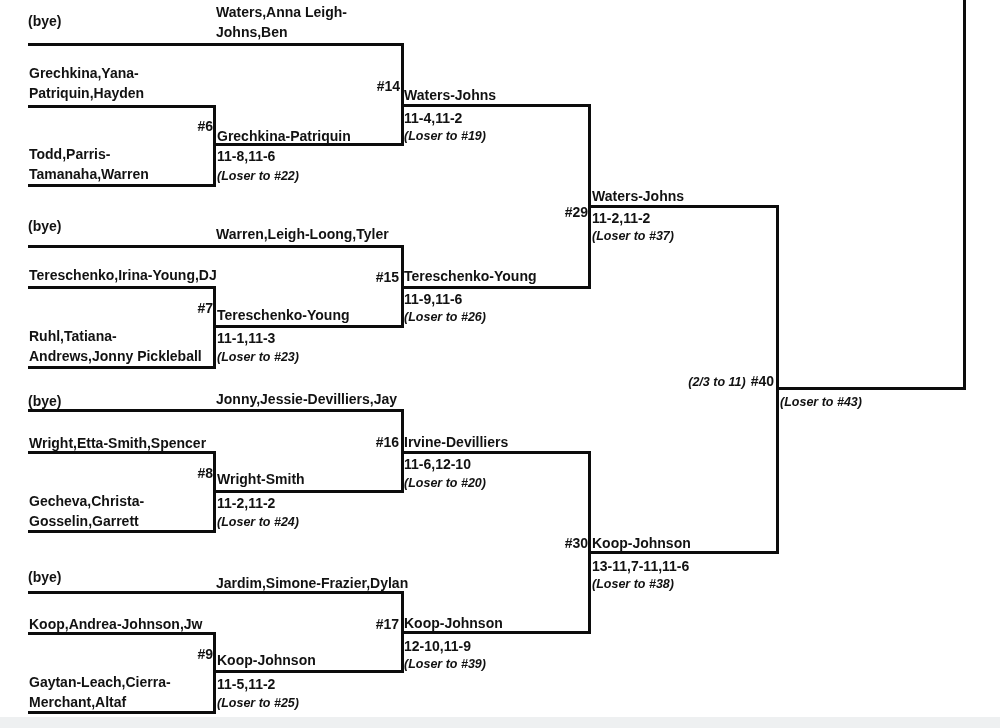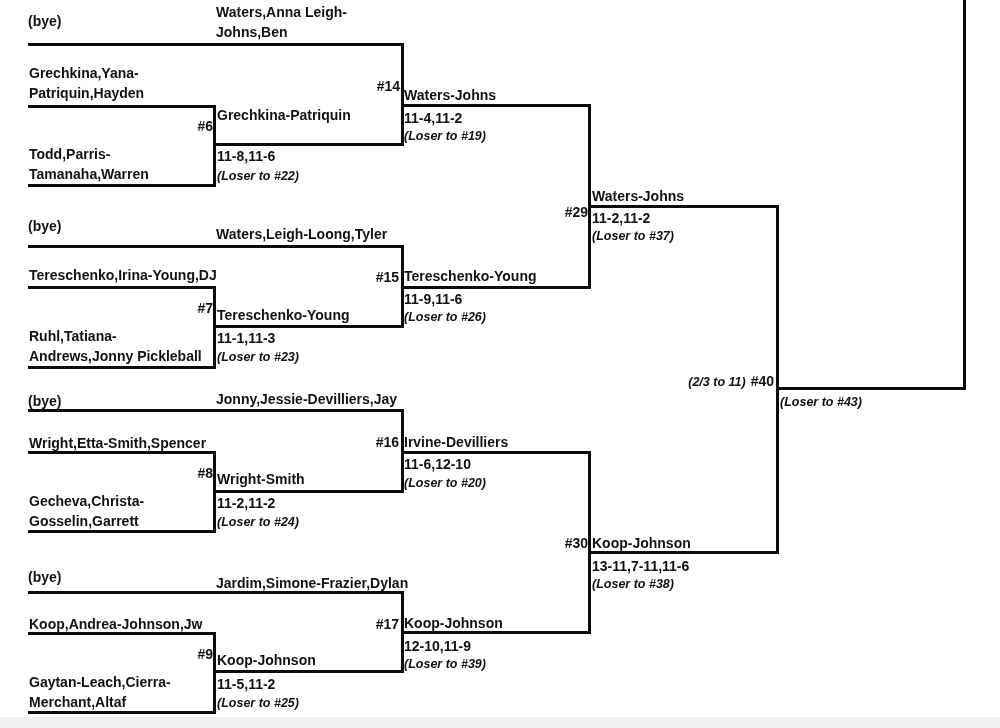--- a/index.html
+++ b/index.html
@@ -29,38 +29,38 @@
   <div class="hl" style="left:401px;top:104px;width:190px;"></div>
 
   <div class="t" style="left:28px;top:14px;">(bye)</div>
   <div class="t" style="left:216px;top:5px;">Waters,Anna Leigh-</div>
   <div class="t" style="left:216px;top:25px;">Johns,Ben</div>
   <div class="t" style="left:29px;top:66px;">Grechkina,Yana-</div>
   <div class="t" style="left:29px;top:86px;">Patriquin,Hayden</div>
   <div class="t" style="left:29px;top:147px;">Todd,Parris-</div>
   <div class="t" style="left:29px;top:167px;text-align:right;">Tamanaha,Warren</div>
   <div class="t" style="right:787px;top:119px;">#6</div>
-  <div class="t" style="left:217px;top:108px;">Grechkina-Patriquin</div>
+  <div class="t" style="left:217px;top:129px;">Grechkina-Patriquin</div>
   <div class="t" style="left:217px;top:149px;">11-8,11-6</div>
   <div class="note" style="left:217px;top:170px;">(Loser to #22)</div>
   <div class="t" style="right:600px;top:79px;">#14</div>
   <div class="t" style="left:404px;top:88px;">Waters-Johns</div>
   <div class="t" style="left:404px;top:111px;">11-4,11-2</div>
   <div class="note" style="left:404px;top:130px;">(Loser to #19)</div>
 
   <div class="hl" style="left:28px;top:245px;width:376px;"></div>
   <div class="hl" style="left:28px;top:286px;width:187px;"></div>
   <div class="hl" style="left:213px;top:325px;width:191px;"></div>
   <div class="hl" style="left:28px;top:366px;width:187px;"></div>
   <div class="vl" style="left:213px;top:286px;height:83px;"></div>
   <div class="vl" style="left:401px;top:245px;height:83px;"></div>
   <div class="hl" style="left:401px;top:286px;width:190px;"></div>
 
   <div class="t" style="left:28px;top:219px;">(bye)</div>
-  <div class="t" style="left:216px;top:227px;">Waters,Leigh-Loong,Tyler</div>
+  <div class="t" style="left:216px;top:227px;">Warren,Leigh-Loong,Tyler</div>
   <div class="t" style="left:29px;top:268px;">Tereschenko,Irina-Young,DJ</div>
   <div class="t" style="left:29px;top:329px;">Ruhl,Tatiana-</div>
   <div class="t" style="left:29px;top:349px;">Andrews,Jonny Pickleball</div>
   <div class="t" style="right:787px;top:301px;">#7</div>
   <div class="t" style="left:217px;top:308px;">Tereschenko-Young</div>
   <div class="t" style="left:217px;top:331px;">11-1,11-3</div>
   <div class="note" style="left:217px;top:351px;">(Loser to #23)</div>
   <div class="t" style="right:601px;top:270px;">#15</div>
   <div class="t" style="left:404px;top:269px;">Tereschenko-Young</div>
   <div class="t" style="left:404px;top:292px;">11-9,11-6</div>

